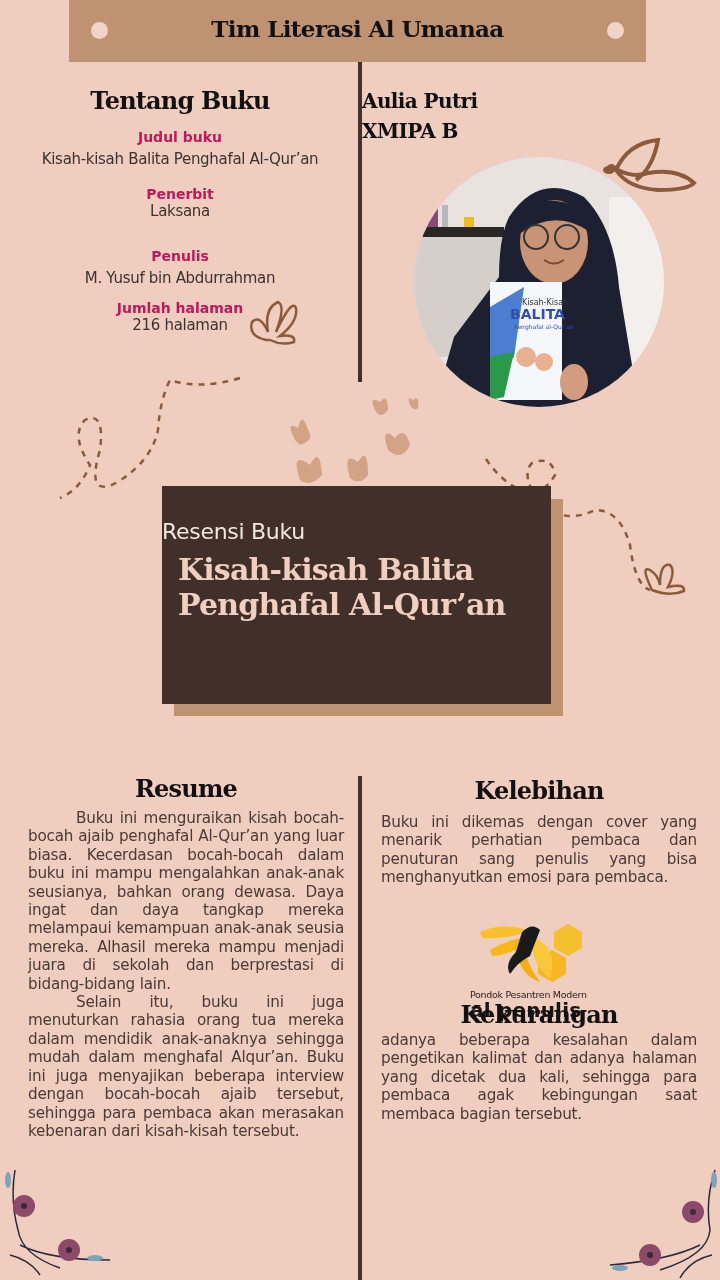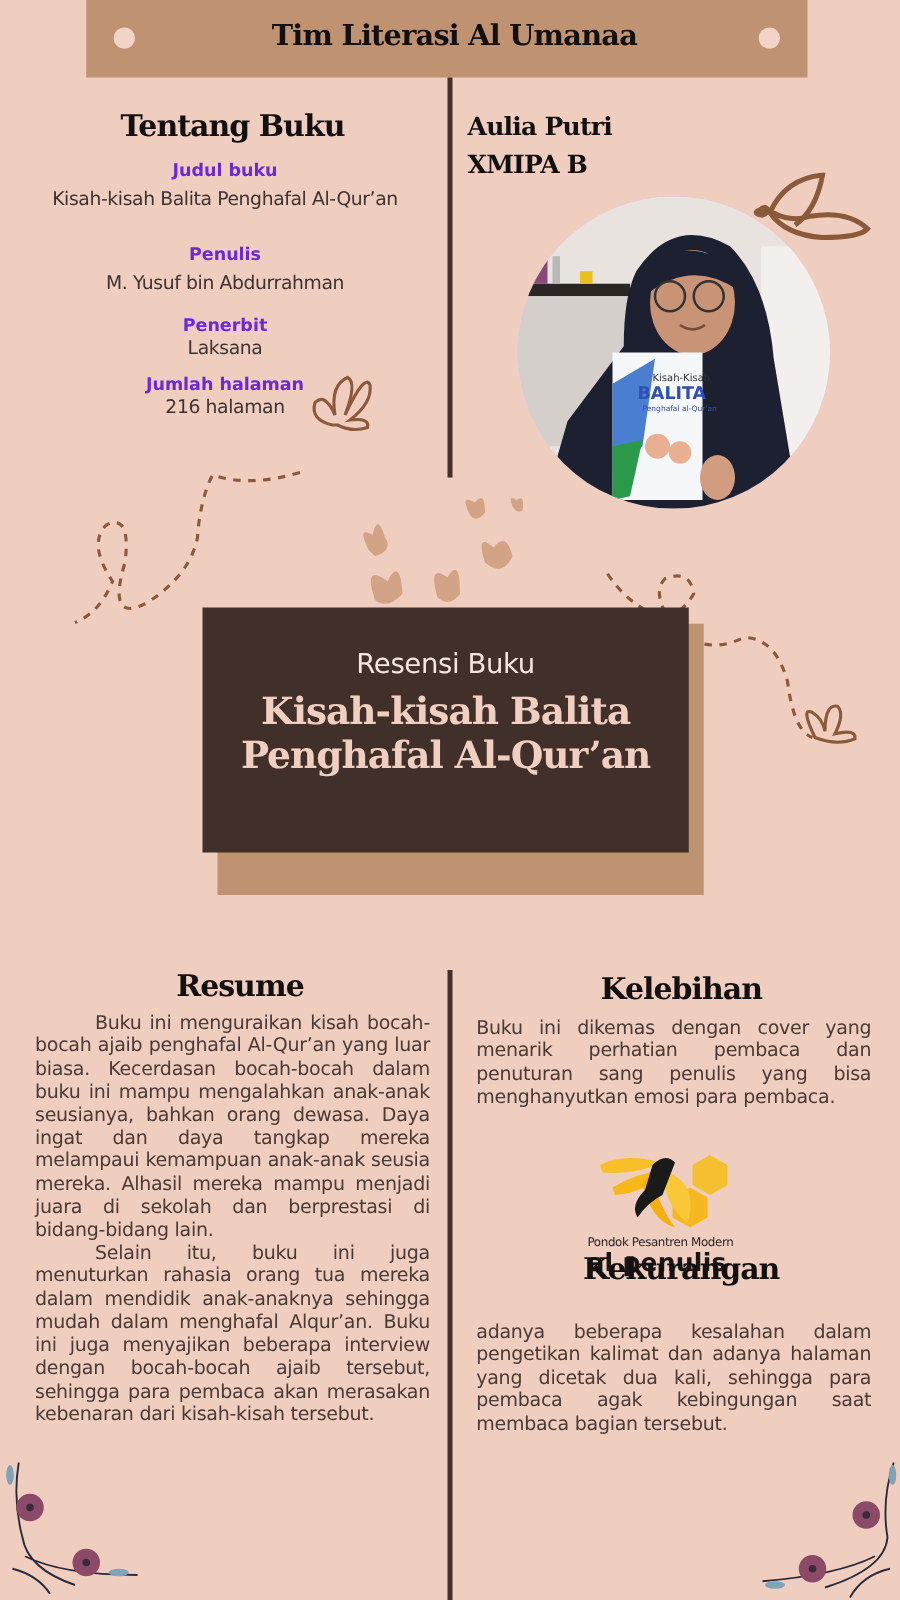--- a/index.html
+++ b/index.html
@@ -2,71 +2,71 @@
 <html><head>
 <meta charset="utf-8">
 <style>
   html, body { margin:0; padding:0; }
   body {
     width:720px; height:1280px; position:relative; overflow:hidden;
     background:#efcdbf;
     font-family:"DejaVu Sans", sans-serif;
     color:#4a3a36;
   }
-  .serif { font-family:"DejaVu Serif", serif; font-weight:bold; color:#121010;padding-left:12px; }
+  .serif { font-family:"DejaVu Serif", serif; font-weight:bold; color:#121010; }
   .banner {
     position:absolute; left:69px; top:0; width:577px; height:62px;
     background:#bf9272;
   }
   .banner .dot {
     position:absolute; top:22px; width:17px; height:17px; border-radius:50%;
     background:#f2d3c7;
   }
   .banner .title {
     position:absolute; left:0; right:0; top:15px; text-align:center;
     font-size:23px; letter-spacing:-0.6px;
   }
   .vline { position:absolute; left:358px; width:4px; background:#42302b; }
 
   .about { position:absolute; left:0; width:360px; top:86px; text-align:center; }
   .about h2 { margin:0 0 14px 0; font-size:24px; letter-spacing:-0.8px; }
-  .field-label { font-size:14px; font-weight:bold; color:#6d28d9; line-height:17px; }
+  .field-label { font-size:14px; font-weight:bold; color:#be185d; line-height:17px; }
   .field-value { font-size:15px; color:#3d3230; line-height:17px; letter-spacing:-0.3px; }
 
   .student { position:absolute; left:362px; width:358px; top:86px; text-align:left; }
   .student div { font-size:20px; line-height:30px; letter-spacing:-0.6px; }
 
   .photo {
     position:absolute; left:414px; top:157px; width:250px; height:250px; border-radius:50%;
     overflow:hidden; background:#f0abfc;
   }
 
   .title-shadow { position:absolute; left:174px; top:499px; width:389px; height:217px; background:#bf9272; }
   .title-box {
-    position:absolute; left:162px; top:486px; width:389px; height:196px; background:#412f2a;
-    text-align:center;
+    position:absolute; left:162px; top:486px; width:389px; height:218px; background:#412f2a;
+    text-align:left;
   }
   .title-box .sub { color:#f3e6df; font-size:22px; margin-top:33px; letter-spacing:-0.3px; }
   .title-box .main {
     font-family:"DejaVu Serif", serif; font-weight:bold; color:#f0cfc0;
     font-size:30px; line-height:35px; margin-top:8px; letter-spacing:-0.8px; padding:0 16px;
   }
 
   .section-h { font-size:24px; text-align:center; margin:0; letter-spacing:-0.8px; }
   .para {
     font-size:15.2px; line-height:18.4px; text-align:justify; color:#4a3a36;
     letter-spacing:-0.2px;
   }
   .resume { position:absolute; left:28px; width:316px; top:774px; }
   .resume .para { margin:6px 0 0 0; }
   .indent { text-indent:48px; }
   .kelebihan { position:absolute; left:381px; width:316px; top:776px; }
   .kelebihan .para { margin:8px 0 0 0; }
   .kekurangan { position:absolute; left:381px; width:316px; top:1000px; }
-  .kekurangan .para { margin:27px 0 0 0; }
+  .kekurangan .para { margin:2px 0 0 0; }
 
   .logo { position:absolute; left:470px; top:916px; width:140px; height:110px; }
   .logo .small { font-size:9.5px; color:#2b2421; position:absolute; top:73px; left:0; right:0; letter-spacing:-0.3px; }
   .logo .big { font-size:20px; font-weight:bold; color:#1a1615; position:absolute; top:82px; left:0; right:0; letter-spacing:0.2px; }
 
   .deco { position:absolute; }
 </style>
 </head>
 <body>
 
@@ -78,27 +78,27 @@
 
 <div class="vline" style="top:62px; height:320px;"></div>
 <div class="vline" style="top:776px; height:504px;"></div>
 
 <div class="about">
   <h2 class="serif">Tentang Buku</h2>
   <div style="margin-top:0">
     <div class="field-label">Judul buku</div>
     <div class="field-value" style="margin-top:5px">Kisah-kisah Balita Penghafal Al-Qur’an</div>
   </div>
+  <div style="margin-top:18px">
+    <div class="field-label">Penerbit</div>
+    <div class="field-value">Laksana</div>
+  </div>
   <div style="margin-top:28px">
     <div class="field-label">Penulis</div>
     <div class="field-value" style="margin-top:5px">M. Yusuf bin Abdurrahman</div>
-  </div>
-  <div style="margin-top:18px">
-    <div class="field-label">Penerbit</div>
-    <div class="field-value">Laksana</div>
   </div>
   <div style="margin-top:13px">
     <div class="field-label">Jumlah halaman</div>
     <div class="field-value">216 halaman</div>
   </div>
 </div>
 
 <div class="student serif">
   <div>Aulia Putri</div>
   <div>XMIPA B</div>

